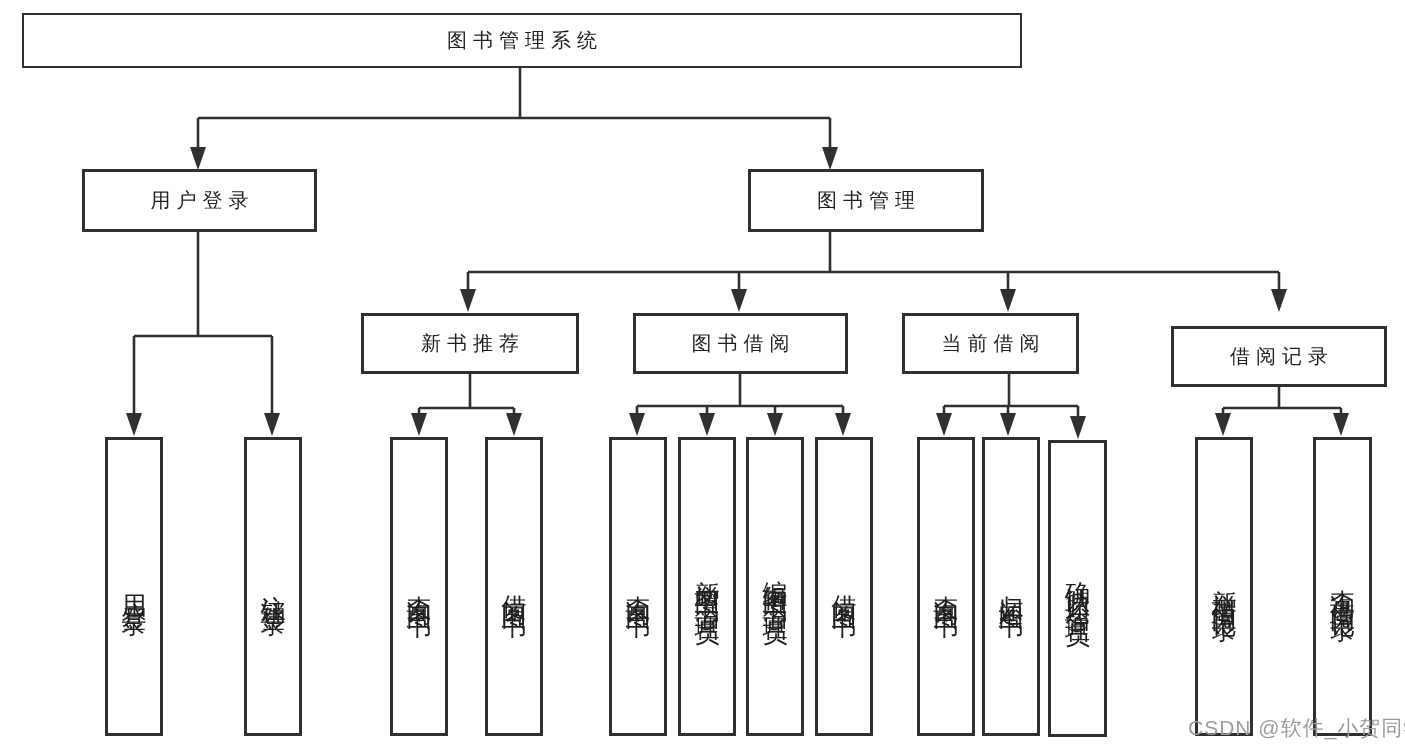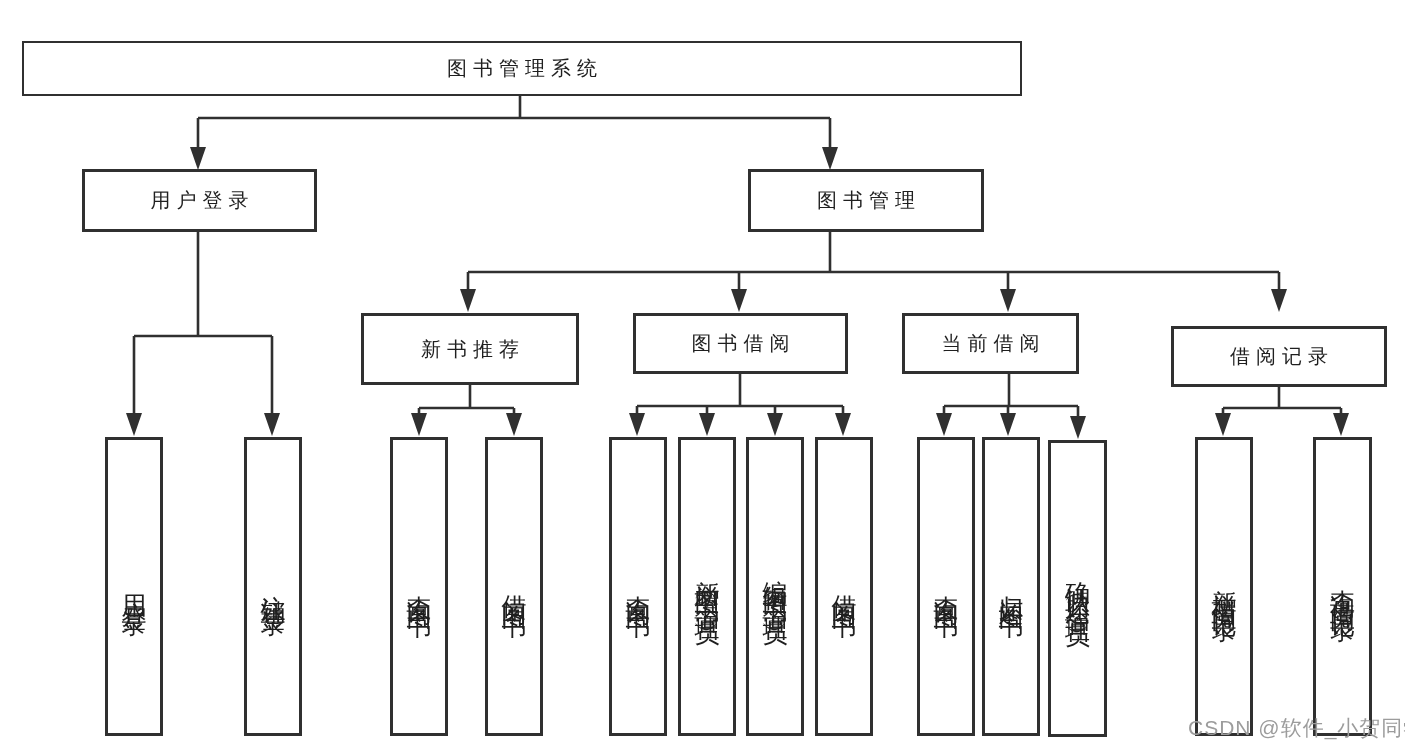--- a/index.html
+++ b/index.html
@@ -48,25 +48,25 @@
   .box.root { border-width: 2px; }
   .box.v {
     writing-mode: vertical-rl;
     text-orientation: mixed;
     font-size: 25px;
     letter-spacing: 6px;
     line-height: 1;
   }
 
   
-  #n-root         { left: 22px;   top: 13px;  width: 1000px; height: 55px; margin-top: 28px; }
+  #n-root         { left: 22px;   top: 13px;  width: 1000px; height: 55px; }
   #n-user-login   { left: 82px;   top: 169px; width: 235px;  height: 63px; }
   #n-book-mgmt    { left: 712px;  top: 169px; width: 236px;  height: 63px; margin-left: 36px; }
 
-  #n-new-rec      { left: 361px;  top: 313px; width: 218px;  height: 72px; }
+  #n-new-rec      { left: 361px;  top: 313px; width: 218px;  height: 61px; }
   #n-book-borrow  { left: 633px;  top: 313px; width: 215px;  height: 61px; }
   #n-cur-borrow   { left: 902px;  top: 313px; width: 177px;  height: 61px; }
   #n-borrow-rec   { left: 1171px; top: 326px; width: 216px;  height: 61px; }
 
   .leaf { top: 437px; width: 58px; height: 299px; }
   #n-l1  { left: 105px; }
   #n-l2  { left: 244px; }
   #n-l3  { left: 390px; }
   #n-l4  { left: 485px; }
   #n-l5  { left: 609px; }

